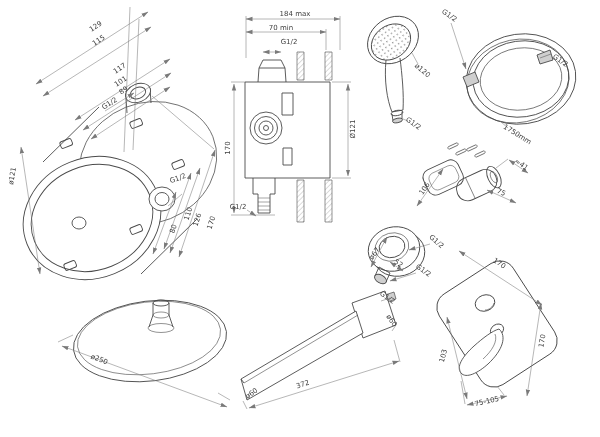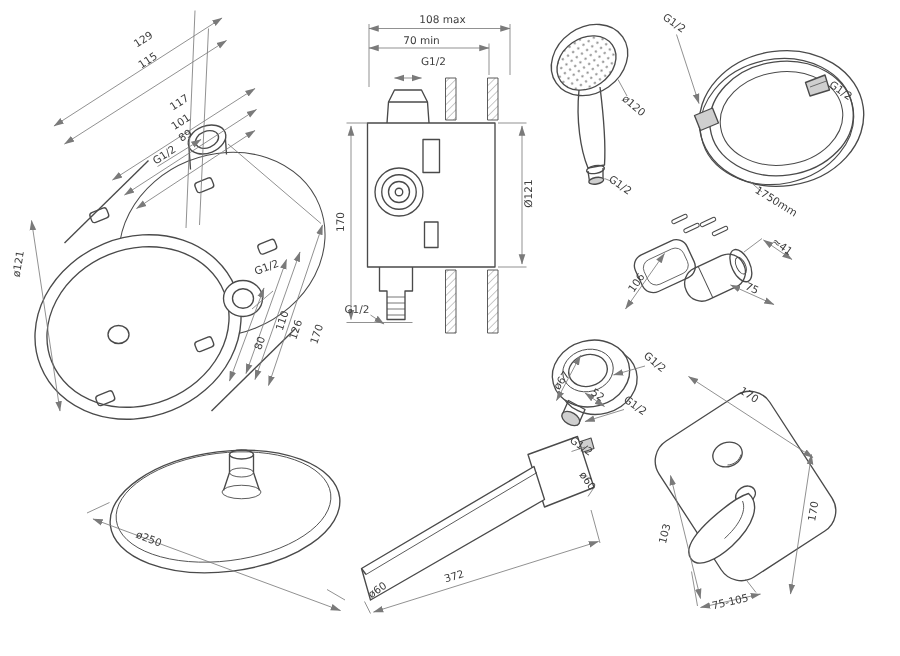--- a/index.html
+++ b/index.html
@@ -225,21 +225,21 @@
   <span class="lbl" style="left:121px;top:82px;--r:-33deg">101</span>
   <span class="lbl" style="left:124px;top:91px;--r:-33deg">89</span>
   <span class="lbl" style="left:110px;top:104px;--r:-33deg">G1/2</span>
   <span class="lbl" style="left:13px;top:176px;--r:-80deg">ø121</span>
   <span class="lbl" style="left:178px;top:179px;--r:-20deg">G1/2</span>
   <span class="lbl" style="left:174px;top:229px;--r:-72deg">80</span>
   <span class="lbl" style="left:189px;top:214px;--r:-72deg">110</span>
   <span class="lbl" style="left:198px;top:220px;--r:-72deg">126</span>
   <span class="lbl" style="left:212px;top:223px;--r:-72deg">170</span>
 
-  <span class="lbl" style="left:295px;top:14px">108 max</span>
+  <span class="lbl" style="left:295px;top:14px">184 max</span>
   <span class="lbl" style="left:281px;top:28px">70 min</span>
   <span class="lbl" style="left:289px;top:42px">G1/2</span>
   <span class="lbl" style="left:228px;top:148px;--r:-90deg">170</span>
   <span class="lbl" style="left:353px;top:129px;--r:-90deg">Ø121</span>
   <span class="lbl" style="left:238px;top:207px">G1/2</span>
 
   <span class="lbl" style="left:422px;top:71px;--r:40deg">ø120</span>
   <span class="lbl" style="left:413px;top:124px;--r:35deg">G1/2</span>
 
   <span class="lbl" style="left:449px;top:16px;--r:35deg">G1/2</span>

